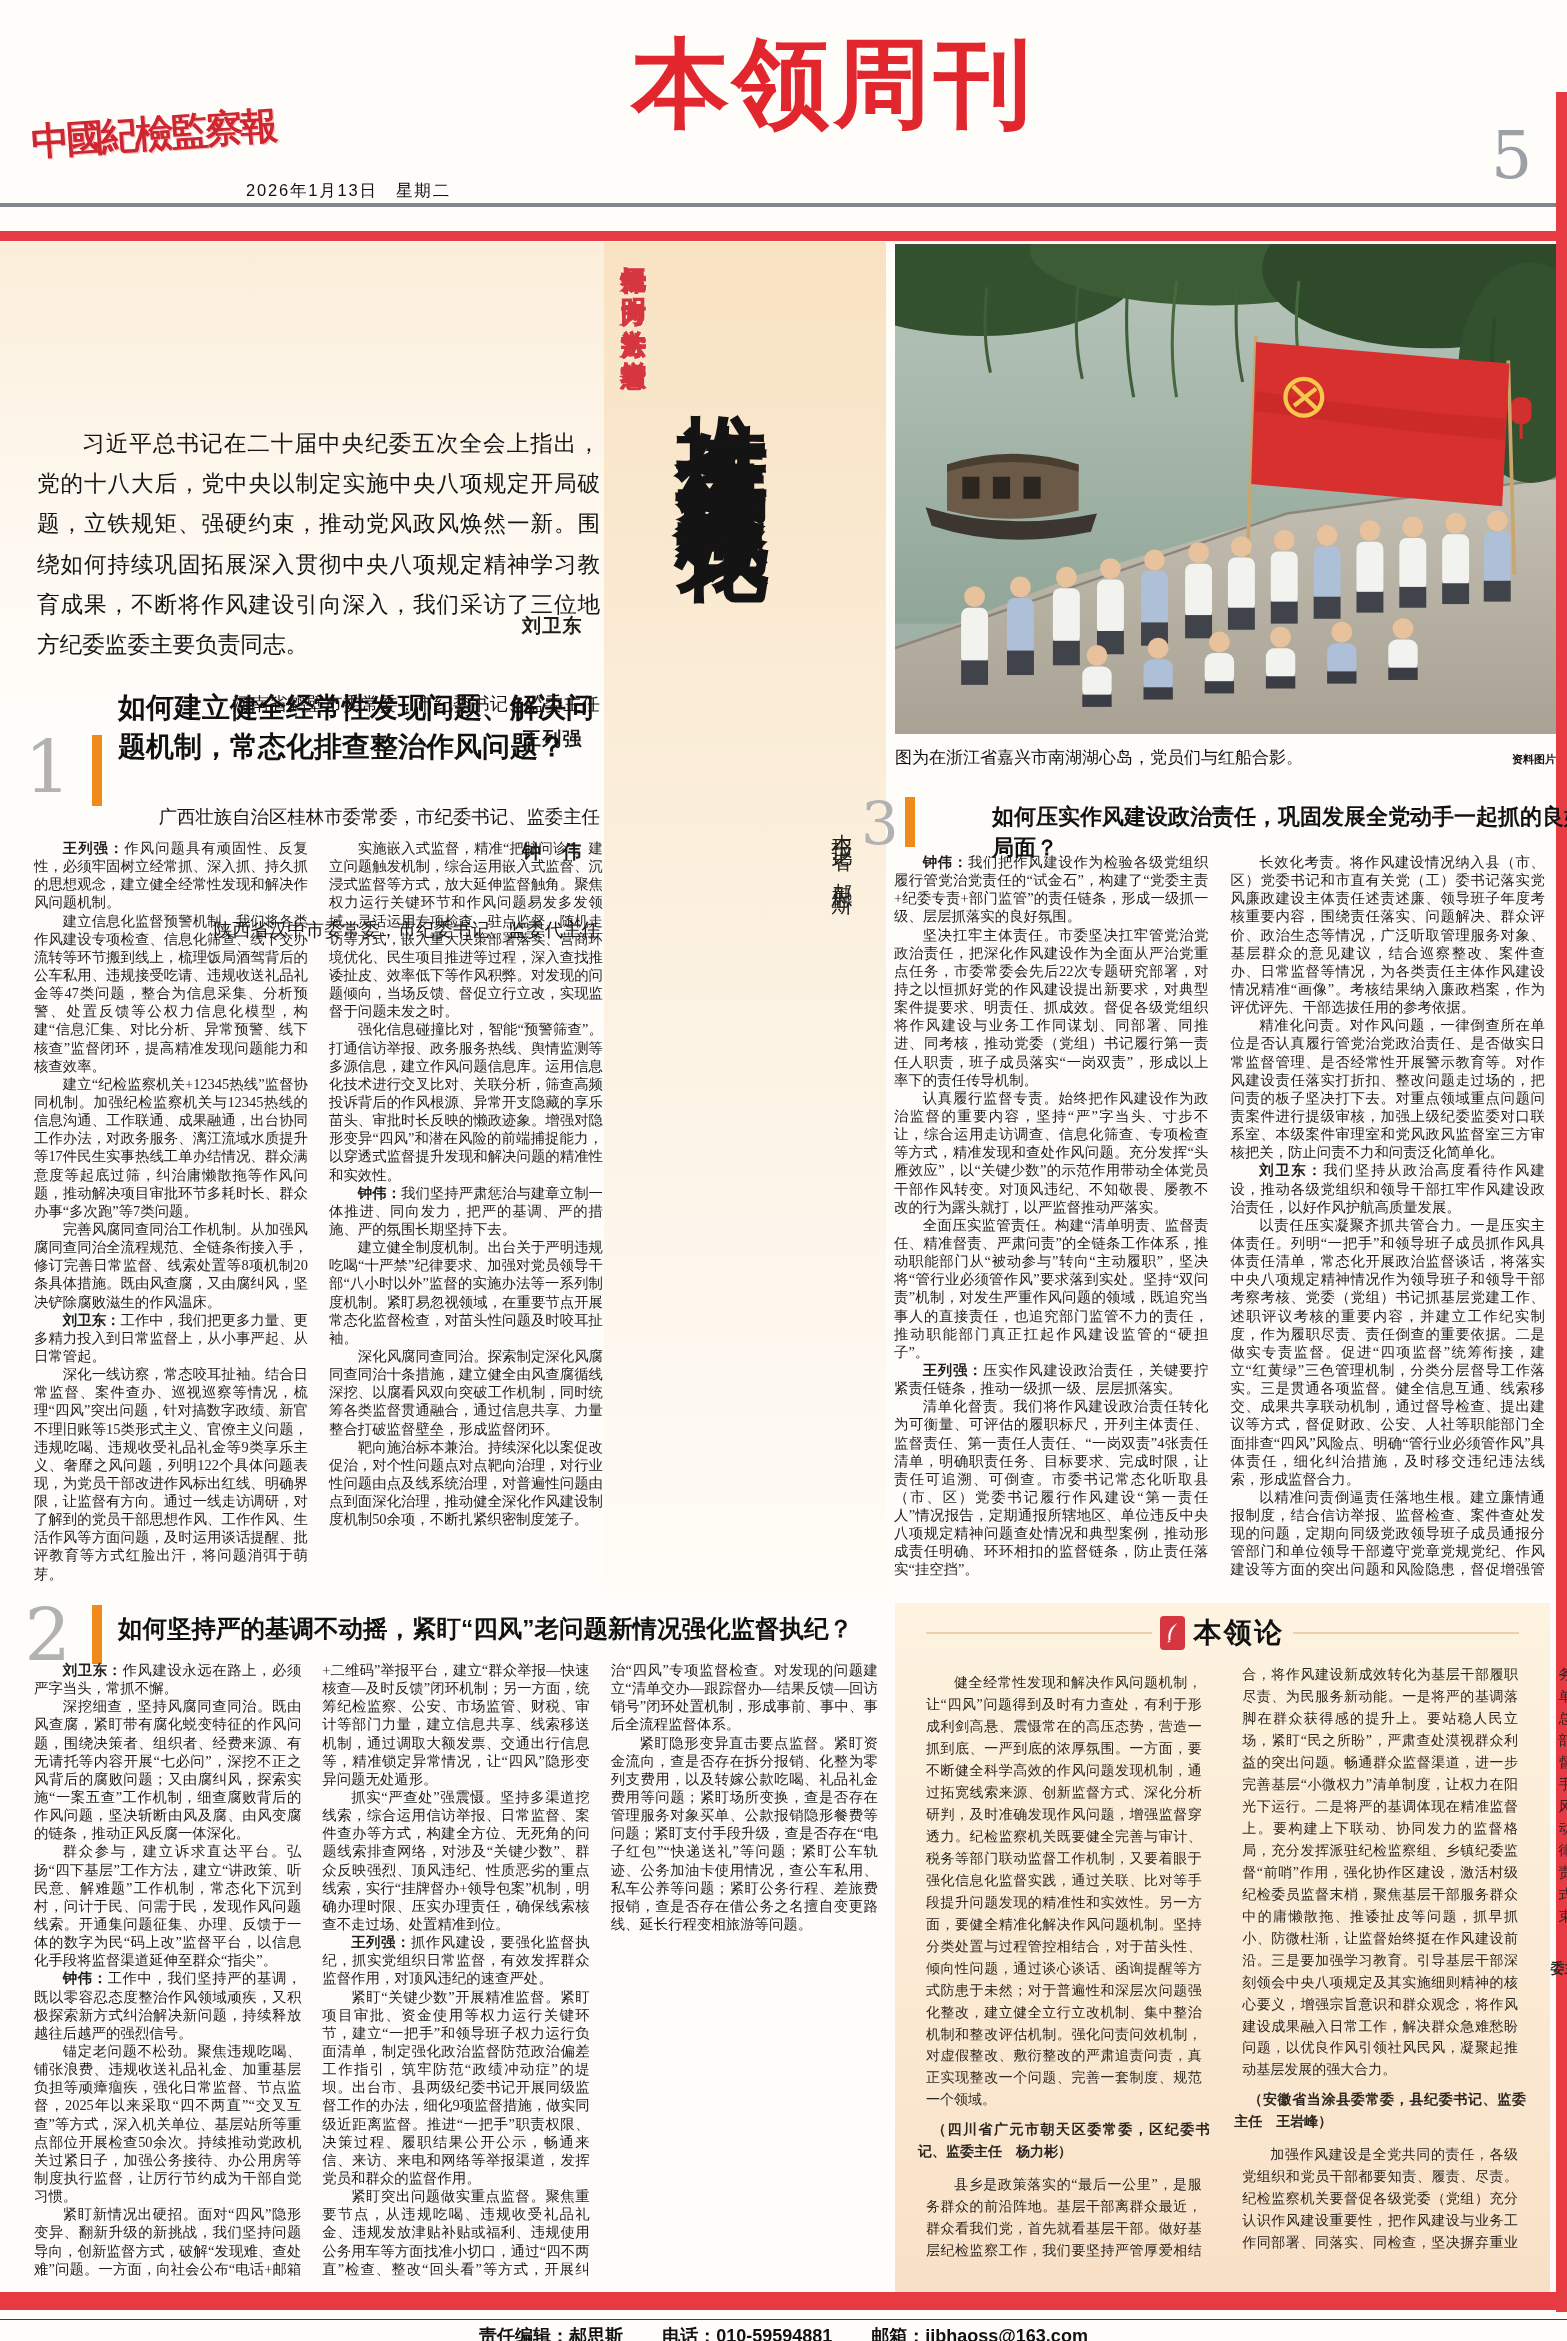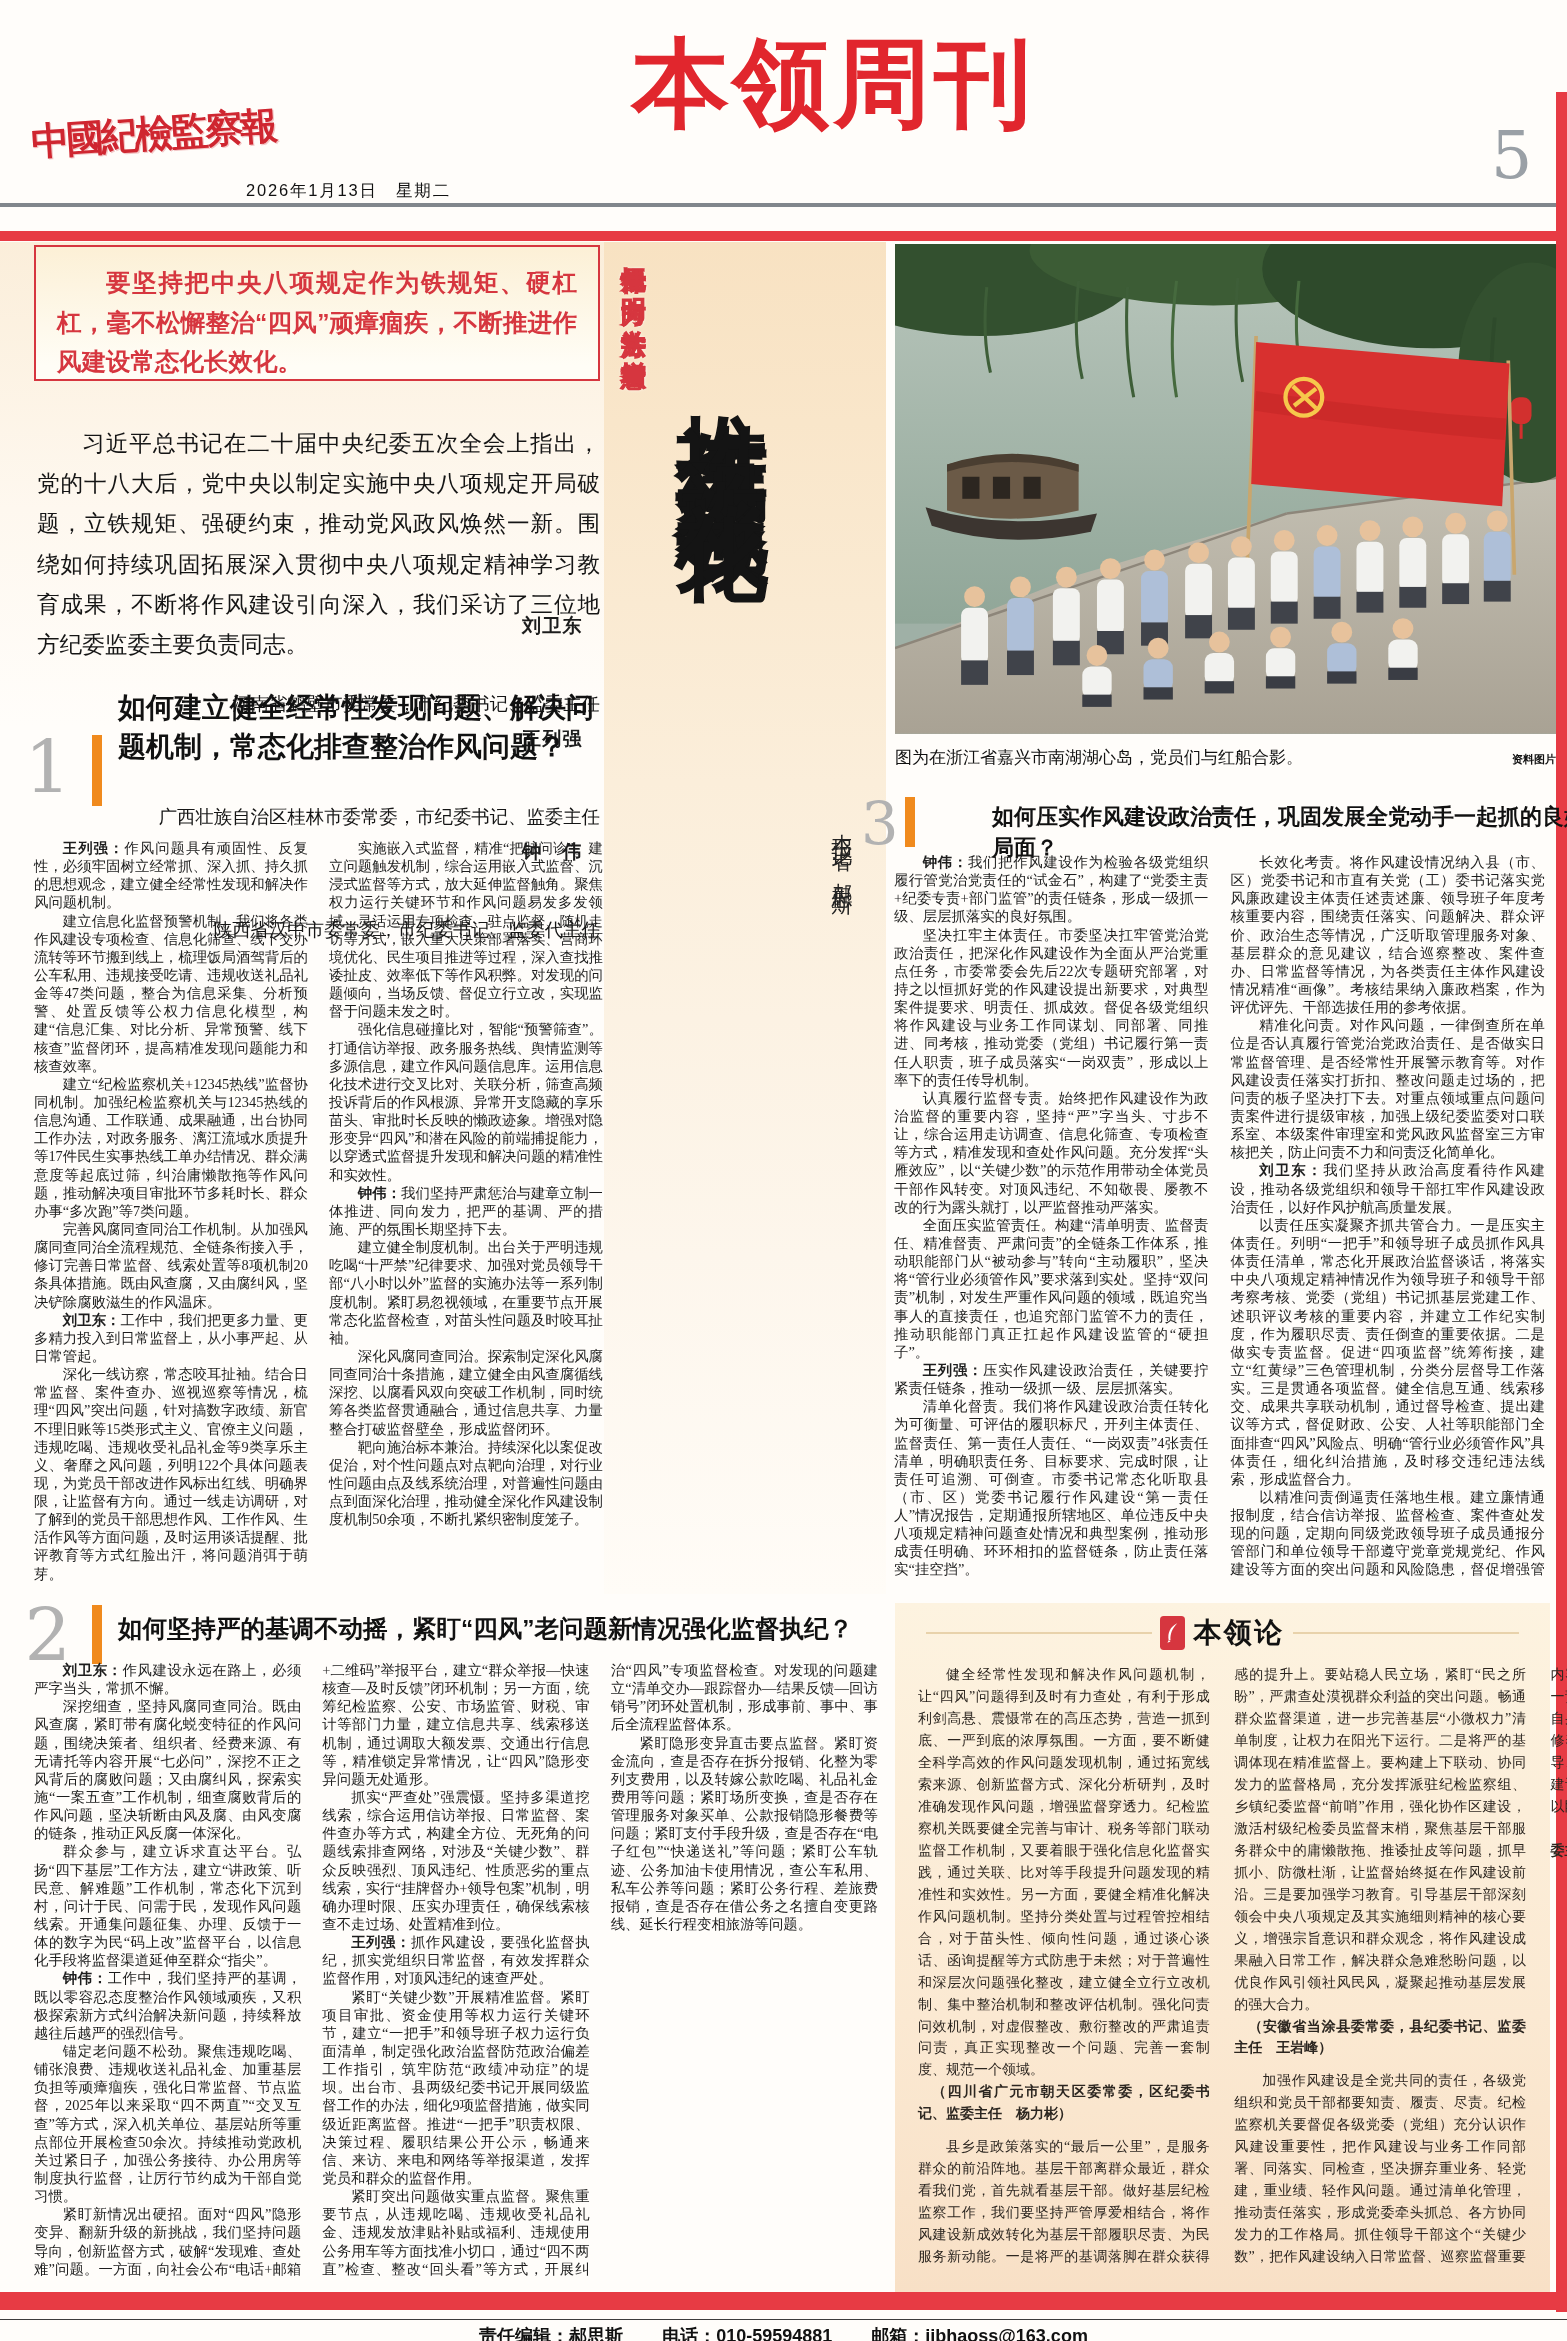--- a/index.html
+++ b/index.html
@@ -78,21 +78,21 @@
              background:linear-gradient(180deg,#fdf3e0 0%,#fbe9d2 60%,#f8e0c6 100%);}
   .essay-header{position:absolute;left:0;top:11px;width:100%;display:flex;align-items:center;
              justify-content:center;gap:8.6px;}
   .essay-hline{width:226px;height:2.4px;background:#e8d2ab;}
   .essay-icon{width:24.5px;height:34px;background:#d6363f;border-radius:3.7px;display:flex;
              align-items:center;justify-content:center;}
   .essay-title{font-size:28px;font-weight:bold;font-family:"Liberation Serif",serif;color:#111;
              letter-spacing:2.4px;}
   .essays{position:absolute;left:23px;top:61px;width:608px;height:612px;column-count:2;
              column-gap:24.5px;column-fill:auto;font-size:14px;line-height:1.57;color:#2c2620;}
-  .essay-text{margin:0;text-indent:2em;text-align:justify;}
+  .essay-text{margin:8px;text-indent:2em;text-align:justify;}
   .essay-author{margin:0 0 11px;font-weight:bold;text-indent:1em;text-align:justify;}
   
   .footer-rule{left:0;top:2319px;width:1567px;height:1.2px;background:#3c3c3c;}
   .footer{left:0;top:2324px;width:1567px;text-align:center;font-size:18px;font-weight:bold;
           font-family:"Liberation Sans",sans-serif;color:#111;}
   .footer span{margin:0 17px;}
 </style>
 </head>
 <body>
 
@@ -102,23 +102,20 @@
   <div class="abs dateline">2026年1月13日　星期二</div>
   <div class="abs weekly-title">本领周刊</div>
   <div class="abs page-num">5</div>
   <div class="abs gray-rule"></div>
 
   <div class="abs frame-top"></div>
   <div class="abs frame-right"></div>
   <div class="abs frame-bottom"></div>
   <div class="abs left-wash"></div>
 
-  <div class="abs quote-box">
-    <div class="quote-text">要坚持把中央八项规定作为铁规矩、硬杠杠，毫不松懈整治“四风”顽瘴痼疾，不断推进作风建设常态化长效化。</div>
-  </div>
 
   <div class="abs intro">习近平总书记在二十届中央纪委五次全会上指出，党的十八大后，党中央以制定实施中央八项规定开局破题，立铁规矩、强硬约束，推动党风政风焕然一新。围绕如何持续巩固拓展深入贯彻中央八项规定精神学习教育成果，不断将作风建设引向深入，我们采访了三位地方纪委监委主要负责同志。</div>
   <div class="abs interviewees" id="interviewees">
       <div class="iv-row">
         <span class="iv-name">刘卫东</span>
         <span class="iv-title">河南省鹤壁市委常委，市纪委书记、监委主任</span>
       </div>
       <div class="iv-row">
         <span class="iv-name">王列强</span>
         <span class="iv-title">广西壮族自治区桂林市委常委，市纪委书记、监委主任</span>

